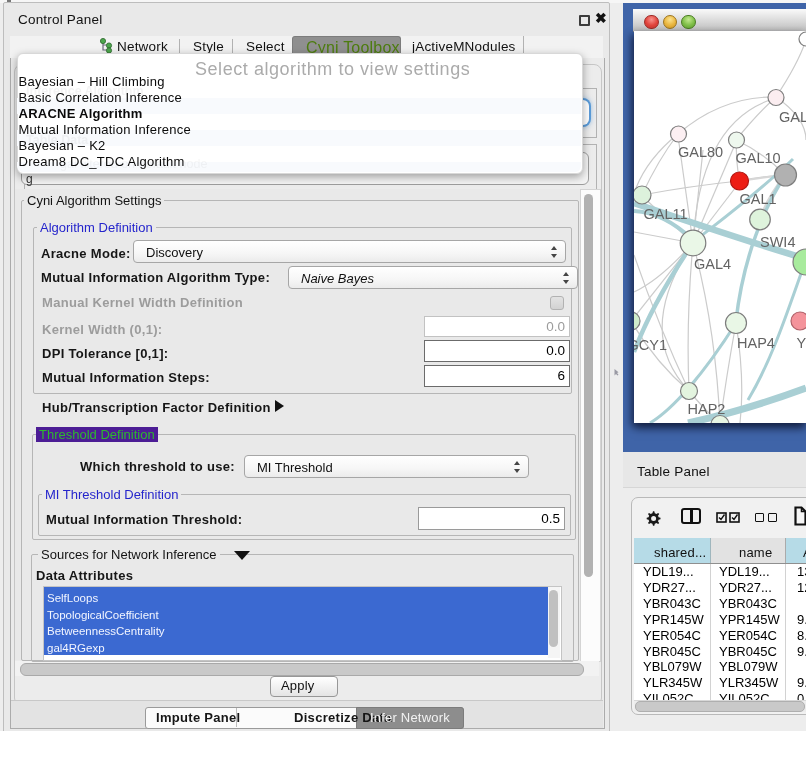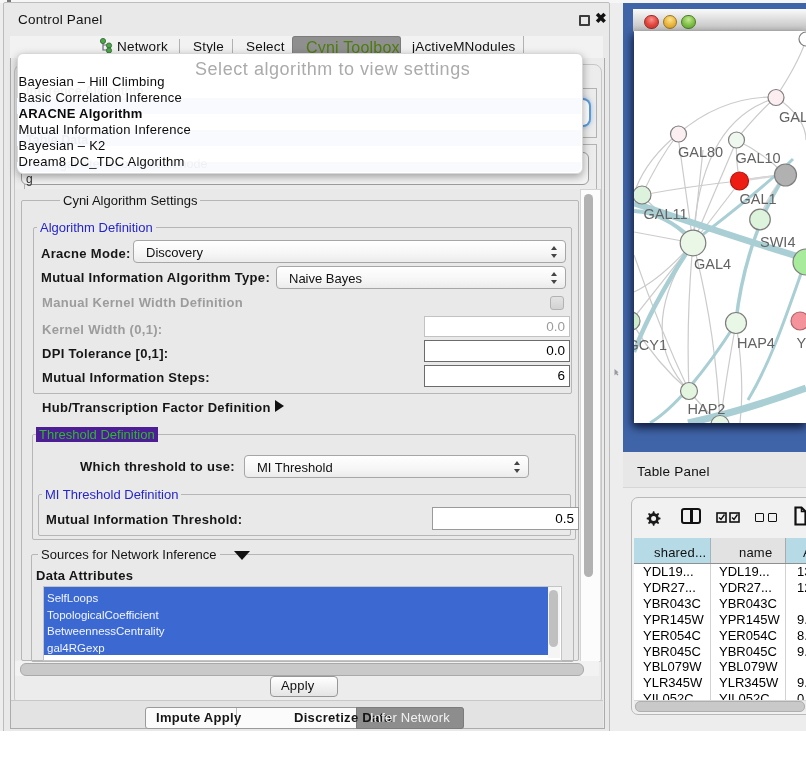--- a/index.html
+++ b/index.html
@@ -67,33 +67,33 @@
 
     <div class="abs" style="left:15px;top:189px;width:565px;height:471px;background:#e9e9e9;"></div>
 
     <div class="abs" style="left:580px;top:189px;width:19px;height:471px;background:#fcfcfc;border:1px solid #d4d4d4;"></div>
     <div class="abs" style="left:584px;top:194px;width:9px;height:383px;background:#b2b2b2;border-radius:5px;"></div>
 
     <div class="abs" style="left:15px;top:661px;width:584px;height:15px;background:#f2f2f2;"></div>
     <div class="abs" style="left:20px;top:663px;width:562px;height:11px;background:#c9c9c9;border:1px solid #a9a9a9;border-radius:6px;"></div>
 
     <div class="gbox" style="left:21px;top:200px;width:556px;height:459px;"></div>
-    <div class="gtitle" style="left:24px;top:193px;color:#141414;margin-left:36px;">Cyni Algorithm Settings</div>
+    <div class="gtitle" style="left:24px;top:193px;color:#141414;">Cyni Algorithm Settings</div>
 
     <div class="gbox" style="left:33px;top:227px;width:537px;height:165px;"></div>
     <div class="gtitle" style="left:37px;top:220px;color:#2525cc;background:#e9e9e9;">Algorithm Definition</div>
 
     <div class="lblb" style="left:41px;top:246px;">Aracne Mode:</div>
     <div class="combo" style="left:133px;top:240px;width:431px;height:21px;">
         <span class="ctext">Discovery</span>
         <span class="arr"></span>
       </div>
 
     <div class="lblb" style="left:41px;top:270px;">Mutual Information Algorithm Type:</div>
-    <div class="combo" style="left:276px;top:266px;width:288px;height:21px;">
+    <div class="combo" style="left:288px;top:266px;width:288px;height:21px;font-style:italic;">
         <span class="ctext">Naive Bayes</span>
         <span class="arr"></span>
       </div>
 
     <div class="lbld" style="left:42px;top:295px;">Manual Kernel Width Definition</div>
     <div class="abs" style="left:550px;top:296px;width:12px;height:12px;background:linear-gradient(#e3e3e3,#d2d2d2);border:1px solid #b2b2b2;border-radius:3px;"></div>
 
     <div class="lbld" style="left:42px;top:322px;">Kernel Width (0,1):</div>
     <div class="tfield" style="left:424px;top:316px;width:136px;height:19px;border:1px solid #c2c2c2;color:#9c9c9c;padding:0 4px;line-height:19px;">0.0</div>
 
@@ -112,21 +112,21 @@
     <div class="lblb" style="left:80px;top:459px;">Which threshold to use:</div>
     <div class="combo" style="left:244px;top:455px;width:283px;height:21px;">
         <span class="ctext">MI Threshold</span>
         <span class="arr"></span>
       </div>
 
     <div class="gbox" style="left:38px;top:494px;width:531px;height:40px;"></div>
     <div class="gtitle" style="left:42px;top:487px;color:#2525cc;background:#e9e9e9;">MI Threshold Definition</div>
 
     <div class="lblb" style="left:46px;top:512px;">Mutual Information Threshold:</div>
-    <div class="tfield" style="left:418px;top:507px;width:137px;height:21px;border:1px solid #9a9a9a;color:#000;padding:0 4px;line-height:21px;margin-left:14px;">0.5</div>
+    <div class="tfield" style="left:418px;top:507px;width:137px;height:21px;border:1px solid #9a9a9a;color:#000;padding:0 4px;line-height:21px;">0.5</div>
 
     <div class="gbox" style="left:31px;top:554px;width:541px;height:106px;"></div>
     <div class="gtitle" style="left:38px;top:547px;color:#141414;">Sources for Network Inference</div>
     <div class="abs" style="left:234px;top:551px;width:0;height:0;border:8px solid transparent;border-top:9px solid #111;"></div>
 
     <div class="lblb" style="left:36px;top:568px;">Data Attributes</div>
 
     <div class="abs" style="left:43px;top:586px;width:517px;height:73px;background:#fff;border:1px solid #c4c4c4;"></div>
     <div class="abs" style="left:44px;top:587px;width:504px;height:68px;background:#3b69d1;"></div>
     <div class="abs" style="left:47px;top:590px;font-size:11.5px;color:#f2f5ff;line-height:16.7px;">SelfLoops<br>TopologicalCoefficient<br>BetweennessCentrality<br>gal4RGexp</div>
@@ -136,21 +136,21 @@
 
   <div id="bottombar">
     <div class="abs" style="left:270px;top:676px;width:66px;height:19px;background:linear-gradient(#ffffff,#efefef 60%,#e4e4e4);border:1px solid #979797;border-radius:4px;"></div>
     <div class="lbl" style="left:281px;top:678px;font-size:13px;">Apply</div>
     <div class="abs" style="left:11px;top:700px;width:592px;height:1px;background:#c8c8c8;"></div>
     <div class="abs" style="left:11px;top:701px;width:592px;height:27px;background:#e3e3e3;"></div>
 
     <div class="abs" style="left:145px;top:707px;width:317px;height:20px;background:#fbfbfb;border:1px solid #9a9a9a;border-radius:3px;"></div>
     <div class="abs" style="left:236px;top:708px;width:1px;height:19px;background:#bdbdbd;"></div>
     <div class="abs" style="left:356px;top:707px;width:106px;height:20px;background:#8d8d8d;border:1px solid #7c7c7c;border-radius:0 3px 3px 0;"></div>
-    <div class="lblb" style="left:156px;top:710px;">Impute Apply</div>
+    <div class="lblb" style="left:156px;top:710px;">Impute Panel</div>
     <div class="lblb" style="left:248px;top:710px;padding-left:46px;">Discretize Data</div>
     <div class="lbl" style="left:370px;top:710px;color:#f2f2f2;">Infer Network</div>
   </div>
 
   <div id="popup">
     <div class="abs" style="left:17px;top:53px;width:564px;height:119px;background:#ffffff;border:1px solid #d8d8d8;border-radius:6px;box-shadow:0 3px 8px rgba(0,0,0,0.35);"></div>
     <div class="abs" style="left:17px;top:53px;width:564px;height:119px;border-radius:6px;overflow:hidden;">
       <div style="position:absolute;left:0;top:44.5px;width:100%;height:16px;background:#f8fafd;"></div>
       <div style="position:absolute;left:0;top:76.5px;width:100%;height:16px;background:#f8fafd;"></div>
       <div style="position:absolute;left:0;top:108.5px;width:100%;height:16px;background:#f8fafd;"></div>

